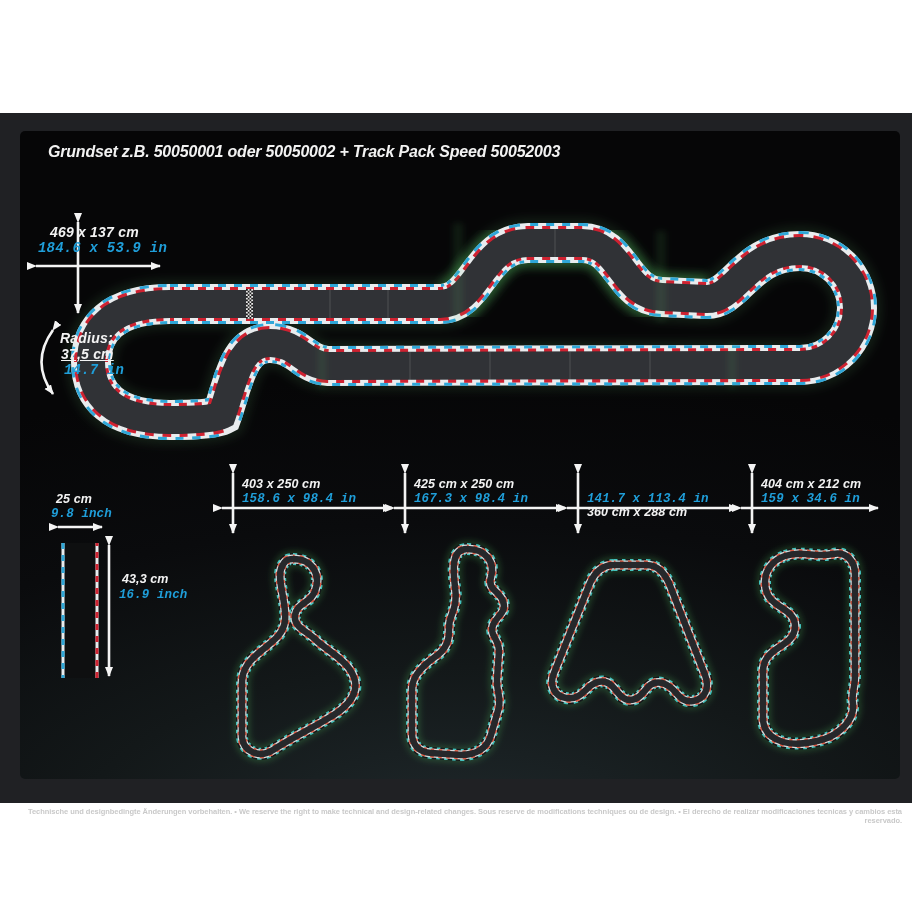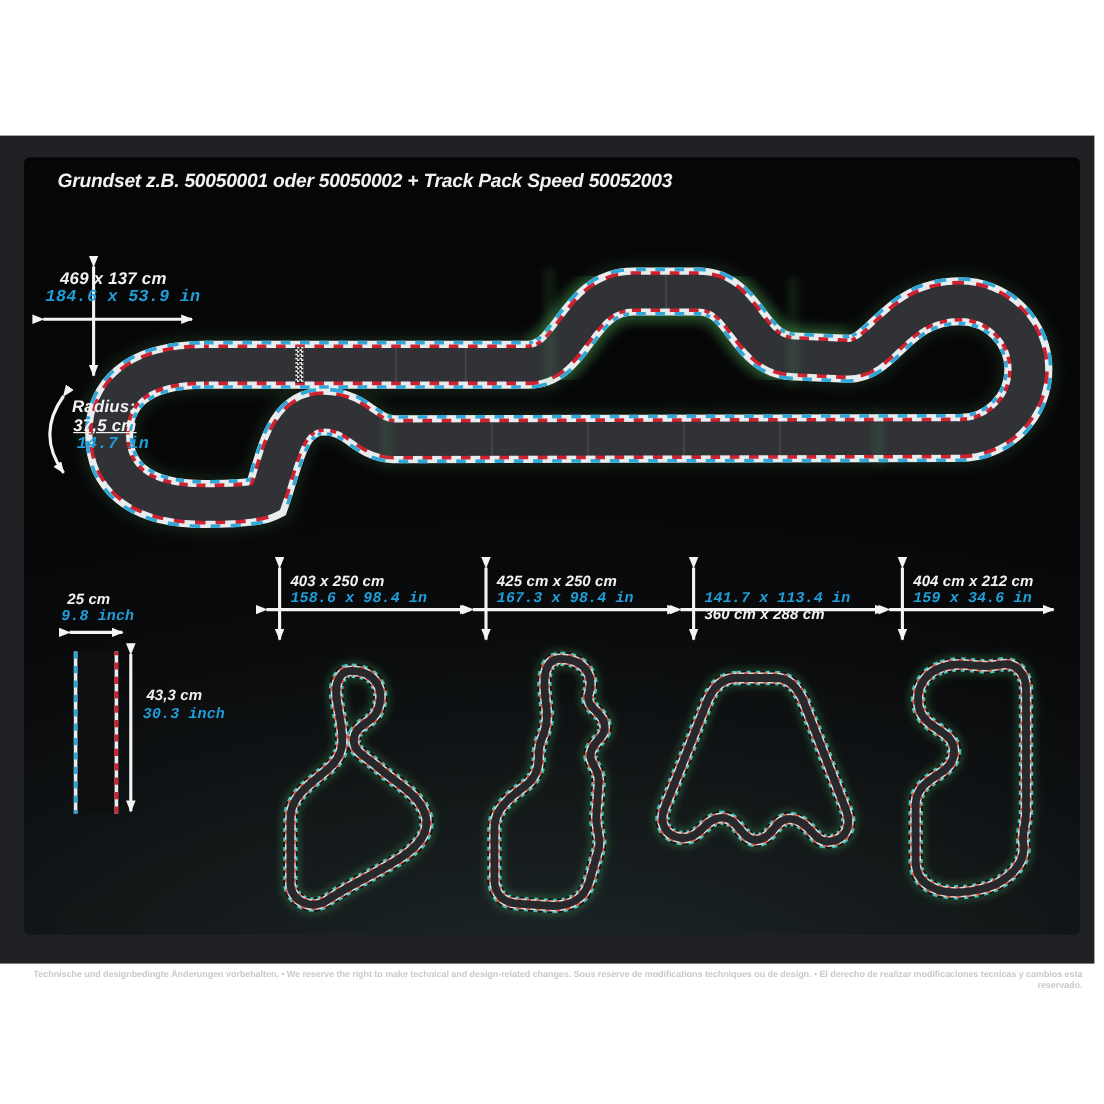--- a/index.html
+++ b/index.html
@@ -162,21 +162,21 @@
 
     <div class="lbl dim" style="left:30px;top:93px;">469 x 137 cm</div>
     <div class="lbl dim blue" style="left:18px;top:109px;">184.6 x 53.9 in</div>
     <div class="lbl dim" style="left:40px;top:199px;">Radius:</div>
     <div class="lbl dim" style="left:41px;top:215px;text-decoration:underline;">37,5 cm</div>
     <div class="lbl dim blue" style="left:44px;top:231px;text-align:center;">14.7 in</div>
 
     <div class="lbl mdim" style="left:36px;top:361px;">25 cm</div>
     <div class="lbl mdim blue" style="left:31px;top:376px;">9.8 inch</div>
     <div class="lbl mdim" style="left:102px;top:441px;">43,3 cm</div>
-    <div class="lbl mdim blue" style="left:99px;top:457px;">30.3 inch</div>
+    <div class="lbl mdim blue" style="left:99px;top:457px;">16.9 inch</div>
 
     <div class="lbl mdim" style="left:222px;top:346px;">403 x 250 cm</div>
     <div class="lbl mdim blue" style="left:222px;top:361px;">158.6 x 98.4 in</div>
     <div class="lbl mdim" style="left:394px;top:346px;">425 cm x 250 cm</div>
     <div class="lbl mdim blue" style="left:394px;top:361px;">167.3 x 98.4 in</div>
     <div class="lbl mdim" style="left:567px;top:346px;margin-top:28px;">360 cm x 288 cm</div>
     <div class="lbl mdim blue" style="left:567px;top:361px;">141.7 x 113.4 in</div>
     <div class="lbl mdim" style="left:741px;top:346px;font-style:italic;">404 cm x 212 cm</div>
     <div class="lbl mdim blue" style="left:741px;top:361px;">159 x 34.6 in</div>
   </div>

